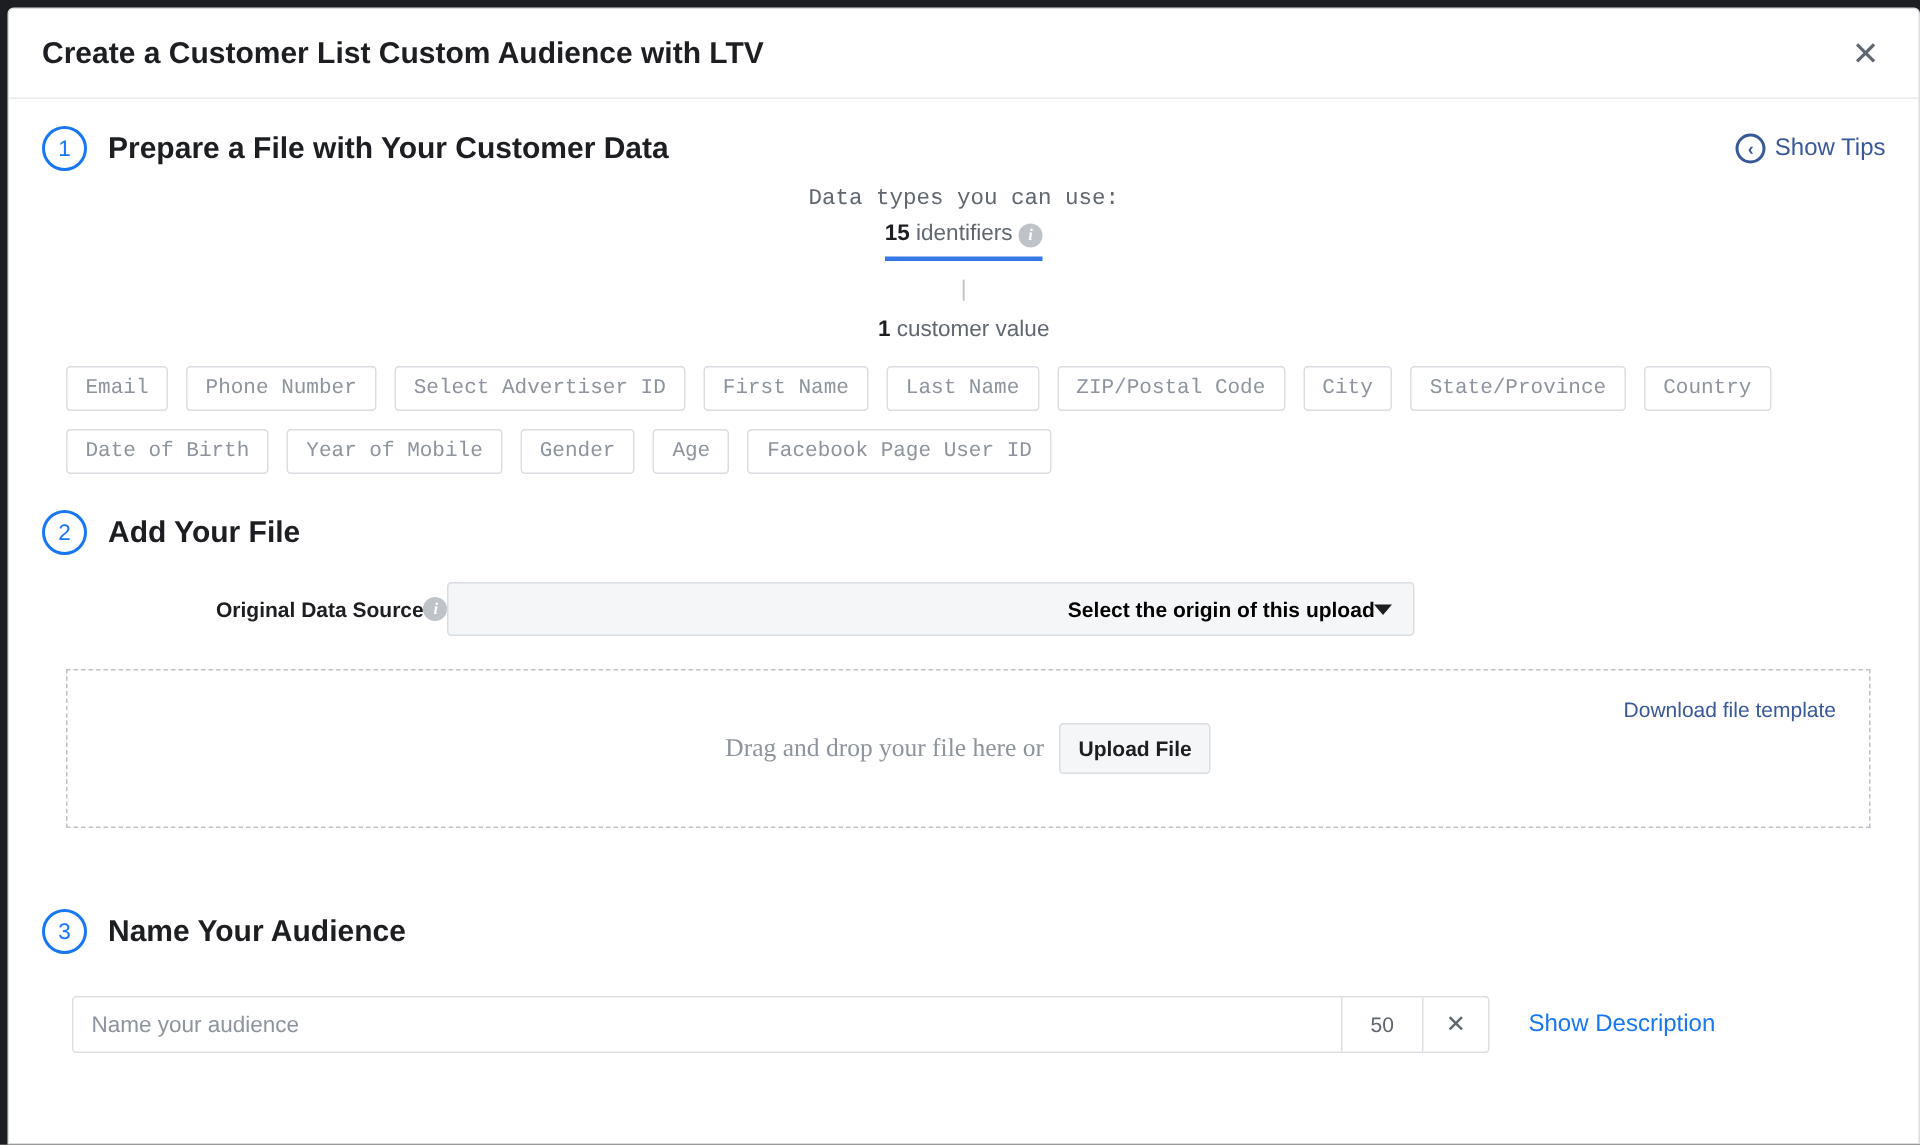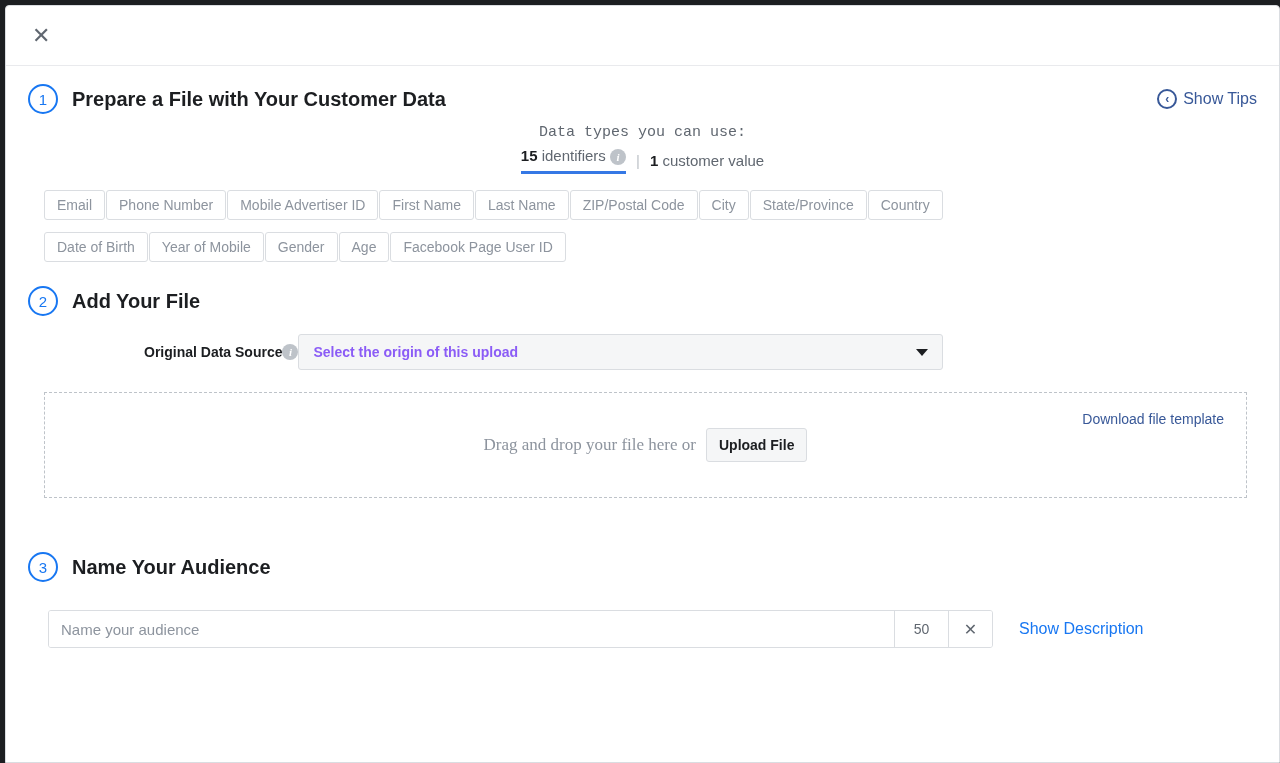--- a/index.html
+++ b/index.html
@@ -10,50 +10,51 @@
   .close-x { font-size:22px; color:#606770; cursor:pointer; line-height:1; padding:4px;}
   .content { padding:10px 22px 0 22px; }
   .step { margin-top:8px; }
   .step-header { display:flex; align-items:center; justify-content:space-between; }
   .step-left { display:flex; align-items:center; gap:14px; }
   .step-circle { width:30px; height:30px; border:2px solid #1877f2; border-radius:50%; display:flex; align-items:center; justify-content:center; color:#1877f2; font-size:15px; font-weight:500; flex-shrink:0;}
   .step-title { font-size:20px; font-weight:bold; color:#1c1e21; }
   .show-tips { color:#385898; font-size:16px; display:flex; align-items:center; gap:6px; cursor:pointer;}
   .chev-circle { width:20px; height:20px; border:2px solid #385898; border-radius:50%; display:flex; align-items:center; justify-content:center; font-size:12px; color:#385898; font-weight:bold;}
   .datatypes { text-align:center; margin-top:10px; color:#606770; font-size:15px;font-family:Liberation Mono, monospace;}
-  .datatypes-row { display:flex; align-items:center; justify-content:center; gap:10px; margin-top:6px; font-size:15px; color:#606770;}
+  .datatypes-row { display:flex; align-items:center; justify-content:center; gap:10px; margin-top:6px; font-size:15px; color:#606770;flex-direction:column;}
   .tab-active { border-bottom:3px solid #3578e5; padding-bottom:6px; color:#606770;}
   .tab-num { font-weight:bold; color:#1c1e21;}
   .tab-divider { color:#bec3c9; }
   .info-icon { display:inline-flex; width:16px; height:16px; background:#bec3c9; color:#fff; border-radius:50%; align-items:center; justify-content:center; font-size:11px; font-style:italic; font-weight:bold; font-family:Georgia,serif;}
-  .chips { display:flex; flex-wrap:wrap; gap:1px; margin:16px 0 0 0; padding-left:16px;}
+  .chips { display:flex; flex-wrap:wrap; gap:12px; margin:16px 0 0 0; padding-left:16px;font-family:Liberation Mono, monospace;}
   .chip { border:1px solid #dadde1; border-radius:3px; padding:6px 12px; font-size:14px; color:#8d949e; background:#fff; cursor:default;}
   .chips-row2 { margin-top:12px; margin-bottom:24px;}
   .source-row { display:flex; align-items:center; margin:18px 0 0 116px;}
   .source-label { font-size:14px; font-weight:bold; color:#1c1e21;}
-  .select-origin { flex:0 0 auto; width:645px; height:36px; border:1px solid #dadde1; border-radius:3px; background:#f5f6f7; display:flex; align-items:center; justify-content:space-between; padding:0 14px; font-size:14px; font-weight:bold; color:#8b5cf6; cursor:pointer;}
+  .select-origin { flex:0 0 auto; width:645px; height:36px; border:1px solid #dadde1; border-radius:3px; background:#f5f6f7; display:flex; align-items:center; justify-content:flex-end; padding:0 14px; font-size:14px; font-weight:bold; color:#000000; cursor:pointer;}
   .caret-down { width:0; height:0; border-left:6px solid transparent; border-right:6px solid transparent; border-top:7px solid #1c1e21;}
   .dropzone { margin:22px 0 0 16px; width:calc(100% - 26px); border:1px dashed #bec3c9; height:106px; position:relative; display:flex; align-items:center; justify-content:center; gap:10px;}
   .droptext { color:#8d949e; font-size:17px;font-family:Liberation Serif, serif;}
   .upload-btn { border:1px solid #dadde1; border-radius:3px; background:#f5f6f7; padding:8px 12px; font-size:14px; font-weight:bold; color:#1c1e21; cursor:pointer;}
   .dl-template { position:absolute; top:18px; right:22px; color:#385898; font-size:14px; cursor:pointer;text-align:right;}
   .name-section { margin-top:54px;}
   .name-row { display:flex; align-items:center; gap:26px; margin:28px 0 0 20px;}
   .name-input-wrap { display:flex; width:945px; height:38px; border:1px solid #dadde1; border-radius:3px; overflow:hidden;}
   .name-input { flex:1; border:none; outline:none; font-size:15px; padding:0 12px; color:#1c1e21;}
   .name-input::placeholder { color:#8d949e;}
   .name-count { width:54px; border-left:1px solid #dadde1; display:flex; align-items:center; justify-content:center; color:#606770; font-size:14px; background:#fff;}
   .name-clear { width:44px; border-left:1px solid #dadde1; display:flex; align-items:center; justify-content:center; color:#606770; font-size:16px; cursor:pointer; background:#fff;}
   .show-desc { color:#1877f2; font-size:16px; cursor:pointer;}
 </style>
 </head>
 <body>
 
 <div class="modal">
   <div class="modal-header">
+    <div class="modal-title">Create a Customer List Custom Audience with LTV</div>
     <div class="close-x">✕</div>
   </div>
 
   <div class="content">
 
     <div class="step">
       <div class="step-header">
         <div class="step-left">
           <div class="step-circle">1</div>
           <div class="step-title">Prepare a File with Your Customer Data</div>
@@ -71,21 +72,21 @@
         </span>
         <span class="tab-divider">|</span>
         <span>
           <span class="tab-num">1</span><span> customer value</span>
         </span>
       </div>
 
       <div class="chips">
         <span class="chip">Email</span>
         <span class="chip">Phone Number</span>
-        <span class="chip">Mobile Advertiser ID</span>
+        <span class="chip">Select Advertiser ID</span>
         <span class="chip">First Name</span>
         <span class="chip">Last Name</span>
         <span class="chip">ZIP/Postal Code</span>
         <span class="chip">City</span>
         <span class="chip">State/Province</span>
         <span class="chip">Country</span>
       </div>
       <div class="chips chips-row2">
         <span class="chip">Date of Birth</span>
         <span class="chip">Year of Mobile</span>

